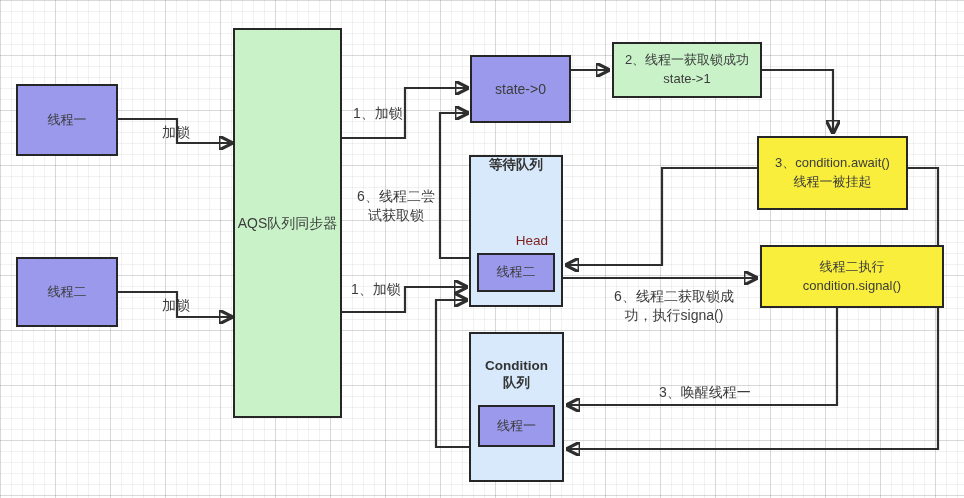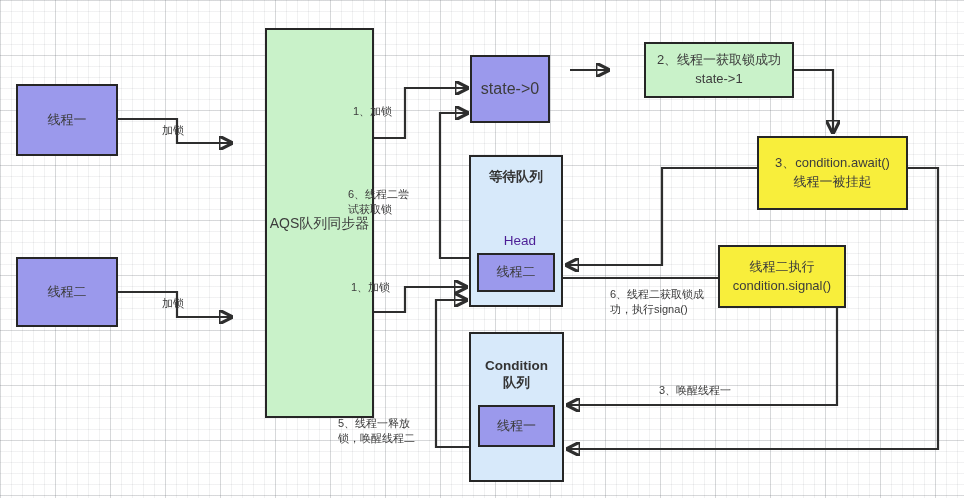--- a/index.html
+++ b/index.html
@@ -15,39 +15,39 @@
     background-size:55px 55px,55px 55px,11px 11px,11px 11px;
   }
   .node{
     position:absolute;box-sizing:border-box;
     border:2px solid #262626;
     display:flex;align-items:center;justify-content:center;
     text-align:center;white-space:pre-line;
     font-size:13px;line-height:1.45;color:#3c3c3c;
   }
   .purple{background:#9b99ec;}
-  .green{background:#c9f2c9;margin-left:32px;}
+  .green{background:#c9f2c9;}
   .yellow{background:#f8ee3b;}
   .panel{
     position:absolute;box-sizing:border-box;
     border:2px solid #262626;background:#d7e9fa;
   }
   .panel-title{
-    margin-top:12px;text-align:center;font-weight:bold;
+    margin-top:0;text-align:center;font-weight:bold;
     font-size:13.5px;line-height:1.25;color:#333333;white-space:pre-line;
   }
   .head-label{
-    position:absolute;top:76px;left:4px;width:100%;
-    text-align:center;font-size:13.5px;color:#4c1d95;
+    position:absolute;top:76px;left:16px;width:100%;
+    text-align:center;font-size:13.5px;color:#7f1d1d;
   }
   .lbl{
-    position:absolute;font-size:11px;line-height:1.35;color:#3c3c3c;
+    position:absolute;font-size:14px;line-height:1.35;color:#3c3c3c;
     white-space:pre-line;
   }
-  .lbl.ctr{text-align:left;}
+  .lbl.ctr{text-align:center;}
   svg.arrows{position:absolute;left:0;top:0;pointer-events:none;}
   svg.arrows path{fill:none;stroke:#2e2e2e;stroke-width:2.2;}
 </style>
 </head>
 <body>
 
 <div class="canvas">
 
   <svg class="arrows" width="964" height="498" viewBox="0 0 964 498">
     <defs>
@@ -68,35 +68,35 @@
     <path d="M837,308 L837,405 L568,405" marker-end="url(#arw)"></path>
     <path d="M908,168 L938,168 L938,449 L568,449" marker-end="url(#arw)"></path>
   </svg>
 
   <div class="node purple" style="left:16px;top:84px;width:102px;height:72px">线程一</div>
 
   <div class="node purple" style="left:16px;top:257px;width:102px;height:70px">线程二</div>
 
   <div class="node green" style="left:233px;top:28px;width:109px;height:390px;font-size:14px;padding:0 0">AQS队列同步器</div>
 
-  <div class="node purple" style="left:470px;top:55px;width:80px;height:68px;font-size:16px">state-&gt;0</div>
+  <div class="node purple" style="left:470px;top:55px;width:101px;height:68px;font-size:14px">state-&gt;0</div>
 
   <div class="node green" style="left:612px;top:42px;width:150px;height:56px">2、线程一获取锁成功
 state-&gt;1</div>
 
   <div class="node yellow" style="left:757px;top:136px;width:151px;height:74px">3、condition.await()
 线程一被挂起</div>
 
   <div class="panel" style="left:469px;top:155px;width:94px;height:152px">
     <div class="panel-title">等待队列</div>
     <div class="head-label">Head</div>
     <div class="node purple" style="left:6px;top:96px;width:78px;height:39px">线程二</div>
   </div>
 
-  <div class="node yellow" style="left:718px;top:245px;width:128px;height:63px">线程二执行
+  <div class="node yellow" style="left:760px;top:245px;width:184px;height:63px">线程二执行
 condition.signal()</div>
 
   <div class="panel" style="left:469px;top:332px;width:95px;height:150px">
     <div class="panel-title" style="margin-top:24px">Condition
 队列</div>
     <div class="node purple" style="left:7px;top:71px;width:77px;height:42px">线程一</div>
   </div>
 
   <div class="lbl" style="left:162px;top:123px">加锁</div>
 
@@ -108,16 +108,14 @@
 
   <div class="lbl ctr" style="left:348px;top:187px;width:96px">6、线程二尝
 试获取锁</div>
 
   <div class="lbl ctr" style="left:610px;top:287px;width:128px">6、线程二获取锁成
 功，执行signa()</div>
 
   <div class="lbl" style="left:659px;top:383px">3、唤醒线程一</div>
 
 
-  <div class="lbl ctr" style="left:338px;top:416px;width:106px">5、线程一释放
-锁，唤醒线程二</div>
 
 </div>
 
 </body></html>

